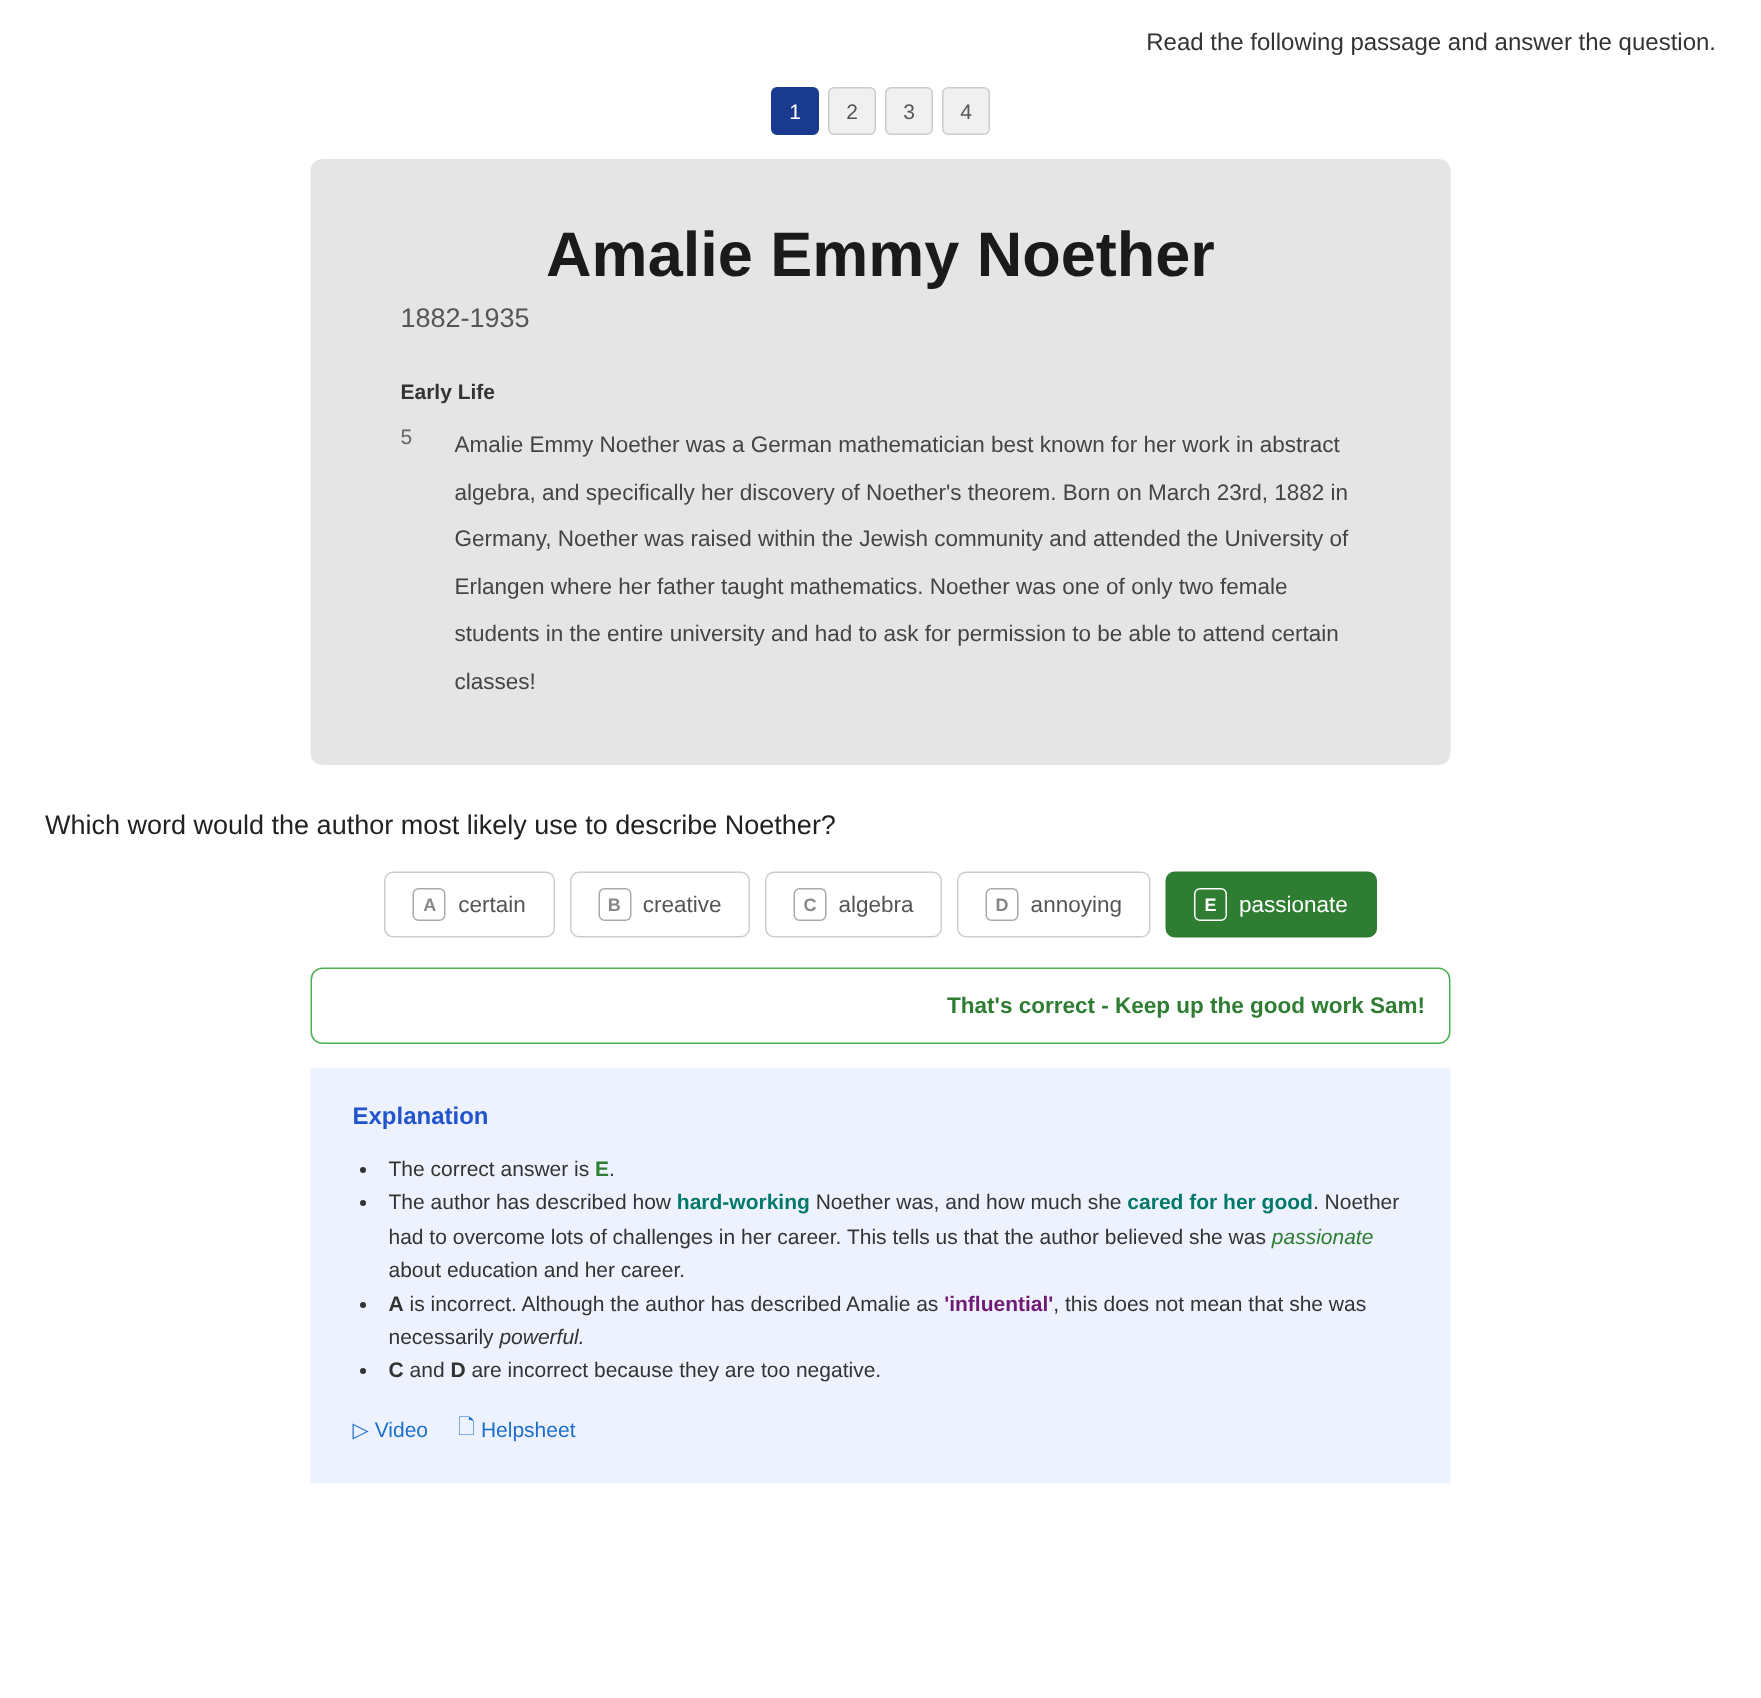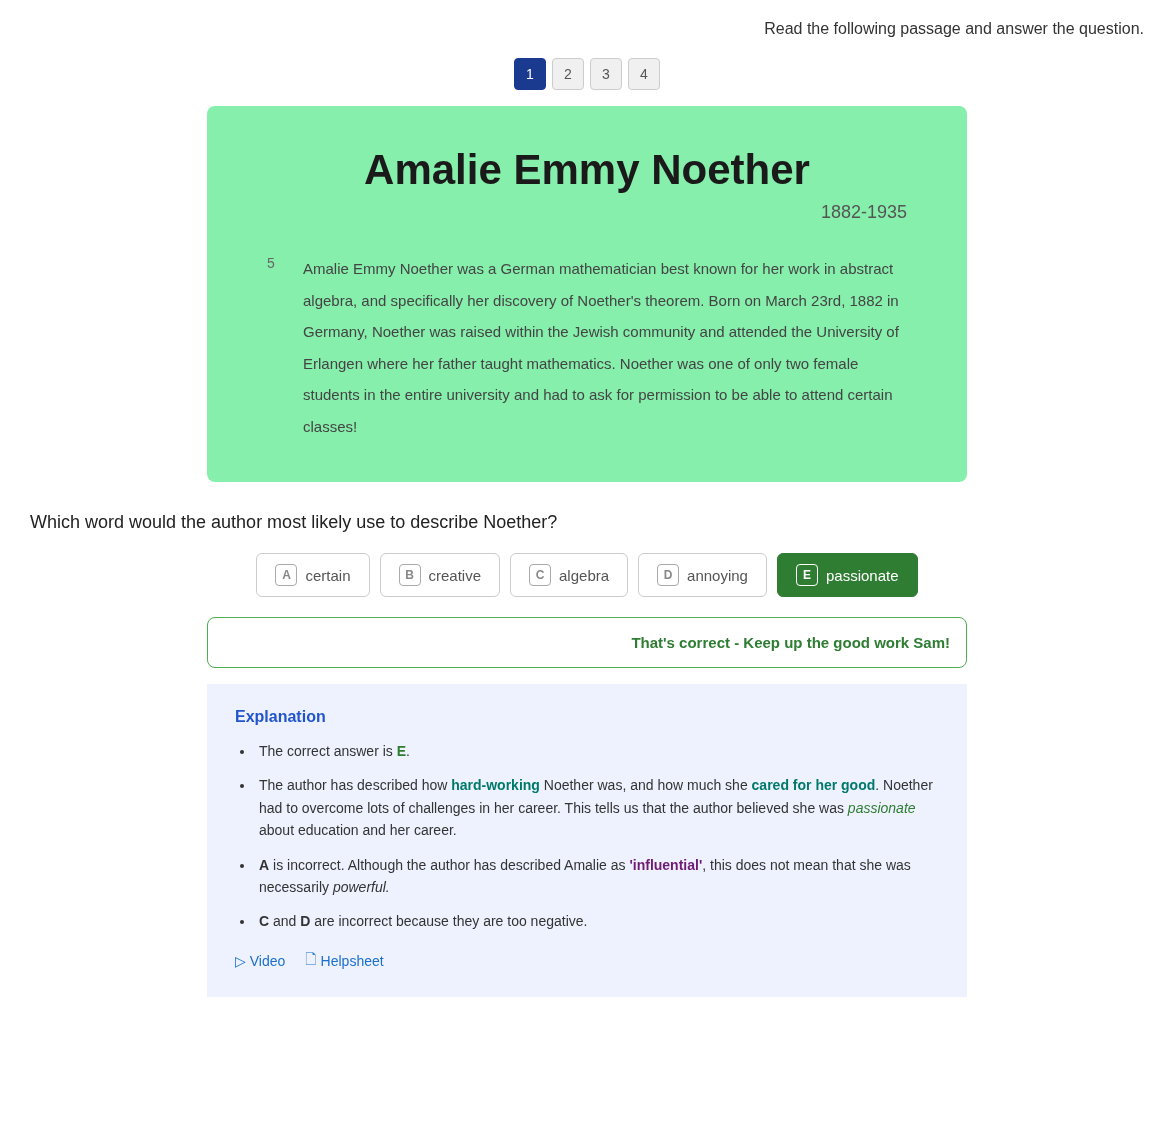--- a/index.html
+++ b/index.html
@@ -39,38 +39,38 @@
       justify-content: center;
     }
 
     .page-btn.active {
       background: #1a3a8f;
       color: #fff;
       border-color: #1a3a8f;
     }
 
     .passage-container {
-      background: #86efac;
+      background: #e5e5e5;
       border-radius: 8px;
       padding: 40px 60px 40px 60px;
       margin: 0 auto 30px auto;
       max-width: 760px;
       position: relative;
     }
 
     .passage-title {
       text-align: center;
       font-size: 42px;
       font-weight: 700;
       color: #1a1a1a;
       margin-bottom: 8px;
     }
 
     .passage-dates {
-      text-align: right;
+      text-align: left;
       font-size: 18px;
       color: #555;
       margin-bottom: 30px;
     }
 
     .passage-section-title {
       font-size: 14px;
       font-weight: 700;
       color: #333;
       margin-bottom: 12px;
@@ -176,21 +176,21 @@
       font-weight: 700;
       color: #2255cc;
       margin-bottom: 14px;
     }
 
     .explanation-list {
       list-style: disc;
       padding-left: 20px;
       display: flex;
       flex-direction: column;
-      gap: 12px;
+      gap: 0;
       font-size: 14px;
       color: #333;
       line-height: 1.6;
       margin-bottom: 16px;
     }
 
     .explanation-list li {
       padding-left: 4px;
     }
 
@@ -241,20 +241,21 @@
 <div class="pagination">
   <button class="page-btn active">1</button>
   <button class="page-btn">2</button>
   <button class="page-btn">3</button>
   <button class="page-btn">4</button>
 </div>
 
 <div class="passage-container">
   <h1 class="passage-title">Amalie Emmy Noether</h1>
   <p class="passage-dates">1882-1935</p>
+  <p class="passage-section-title">Early Life</p>
   <div class="passage-body">
     <div class="line-number">5</div>
     <p class="passage-text">Amalie Emmy Noether was a German mathematician best known for her work in abstract algebra, and specifically her discovery of Noether's theorem. Born on March 23rd, 1882 in Germany, Noether was raised within the Jewish community and attended the University of Erlangen where her father taught mathematics. Noether was one of only two female students in the entire university and had to ask for permission to be able to attend certain classes!</p>
   </div>
 </div>
 
 <div class="question-section">
   <p class="question-text">Which word would the author most likely use to describe Noether?</p>
 
   <div class="answer-options">

